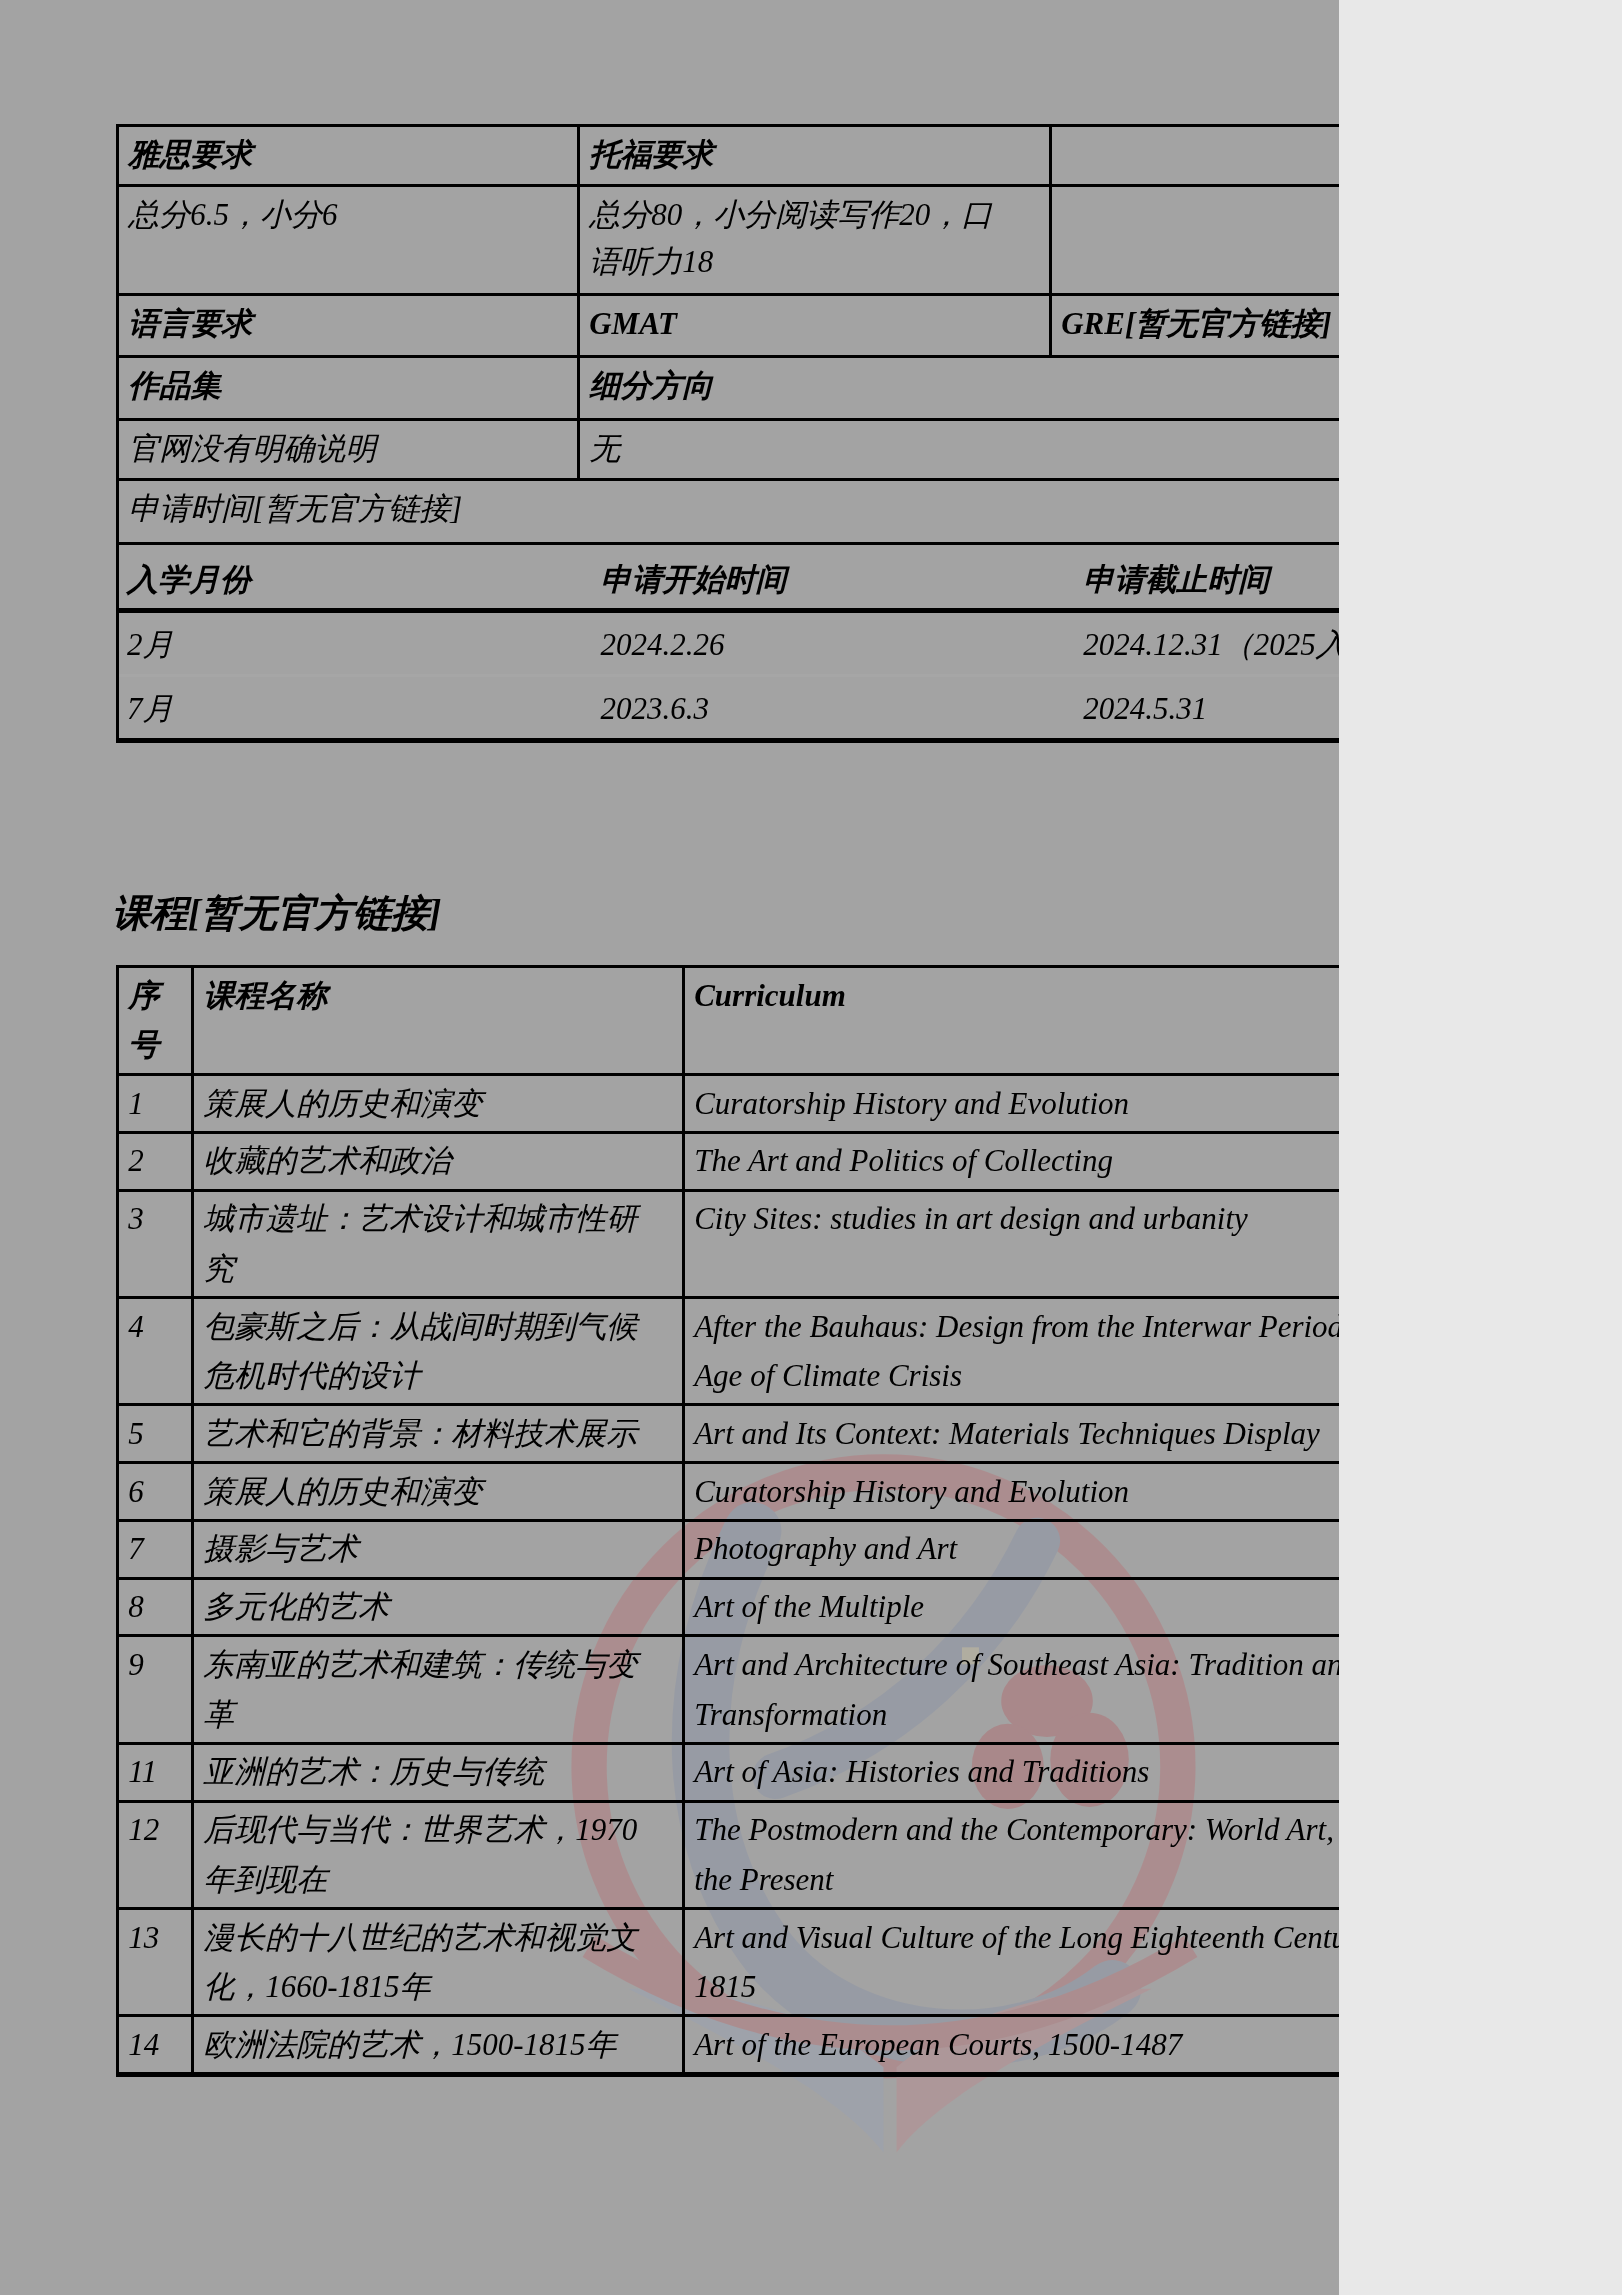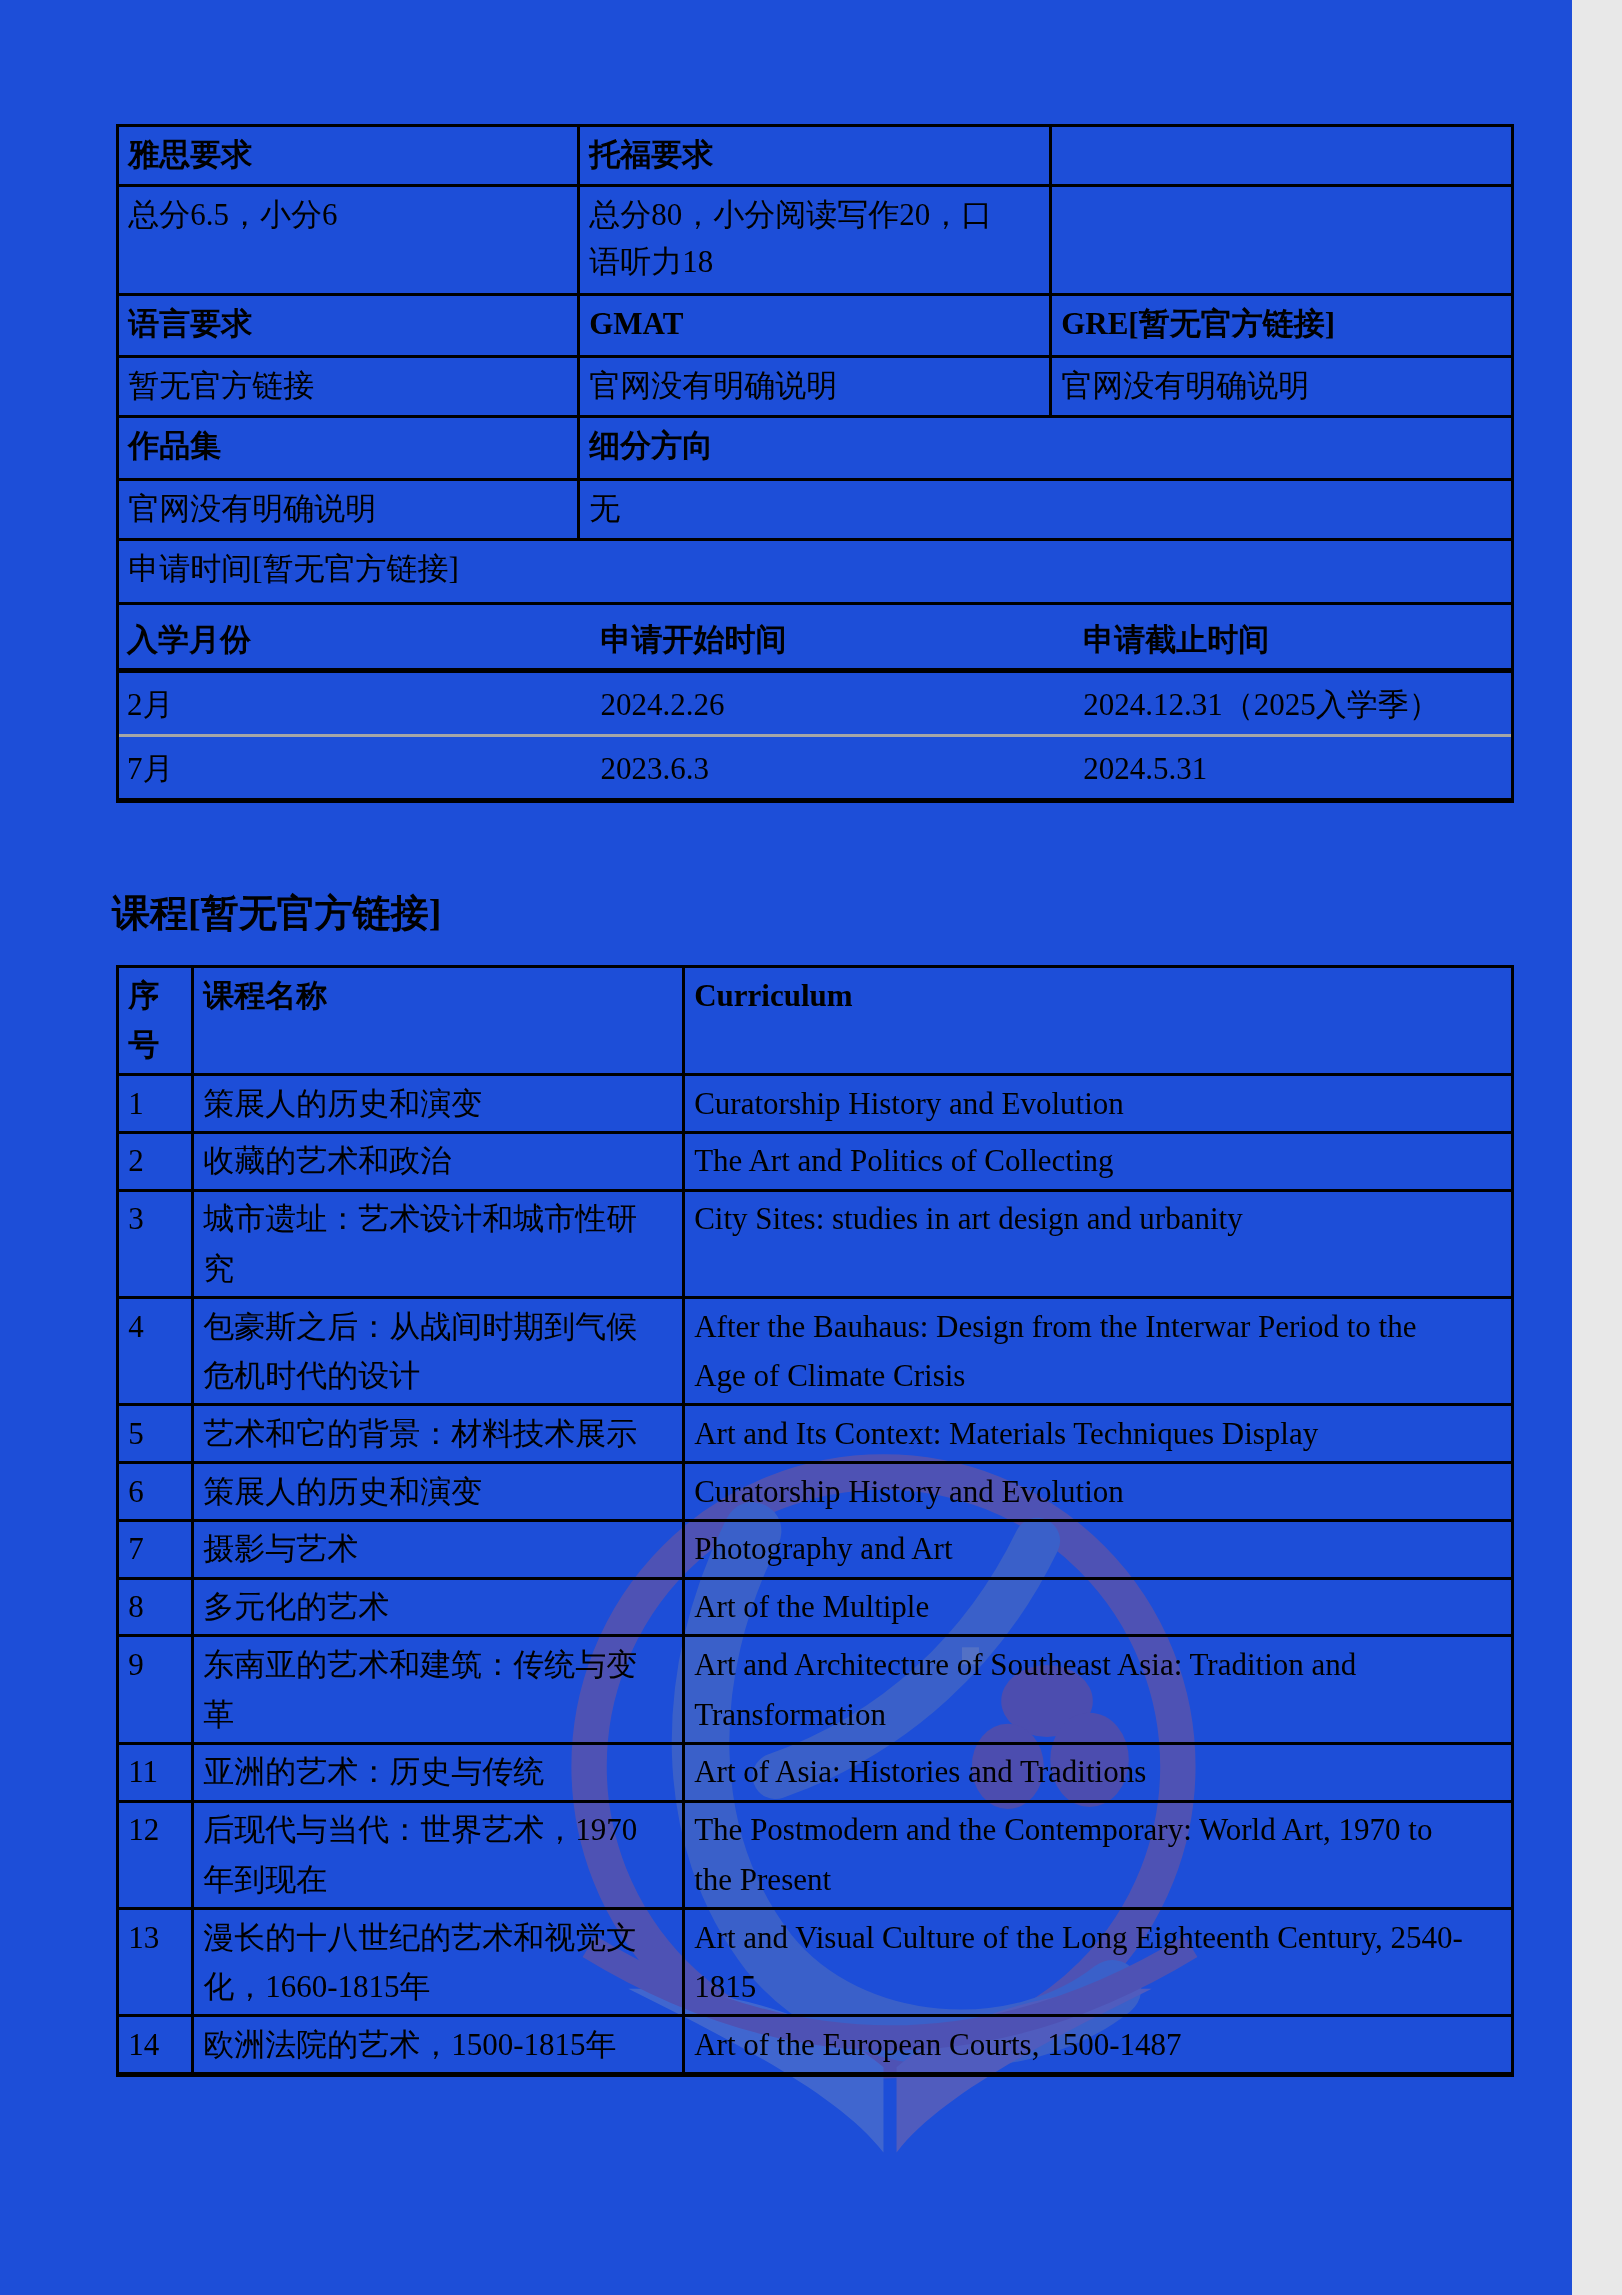--- a/index.html
+++ b/index.html
@@ -1,22 +1,23 @@
 <!DOCTYPE html>
 <html style="font-size:10.5px"><head>
 <meta charset="utf-8">
 <style>
   html,body{margin:0;padding:0;background:#e8e8e8;}
   .page{
     position:relative;
-    width:1572px;height:2295px;
-    background:#1d4ed8;
+    width:1339px;height:2295px;
+    background:#a3a3a3;
     font-family:"Liberation Serif","DejaVu Serif",serif;
     color:#000;
     overflow:hidden;
+    font-style:italic;
   }
   .page *{box-sizing:border-box;}
 
   
   #watermark{position:absolute;left:0;top:0;width:1623px;height:2295px;pointer-events:none;}
 
   
   table{border-collapse:collapse;position:absolute;background:transparent;table-layout:fixed;}
   td{vertical-align:top;font-size:31px;line-height:1.5;padding:5.2px 9.2px;word-break:break-word;}
   .b{font-weight:700;}
@@ -89,25 +90,20 @@
     </tr>
     <tr class="rB">
       <td>总分6.5，小分6</td>
       <td class="c2pad">总分80，小分阅读写作20，口语听力18</td>
       <td></td>
     </tr>
     <tr class="rC">
       <td class="b">语言要求</td>
       <td class="b c2pad">GMAT</td>
       <td class="b">GRE[暂无官方链接]</td>
-    </tr>
-    <tr class="rD">
-      <td>暂无官方链接</td>
-      <td class="c2pad">官网没有明确说明</td>
-      <td>官网没有明确说明</td>
     </tr>
     <tr class="rE">
       <td class="b">作品集</td>
       <td class="b" colspan="2">细分方向</td>
     </tr>
     <tr class="rF">
       <td>官网没有明确说明</td>
       <td colspan="2">无</td>
     </tr>
     <tr class="rG">

